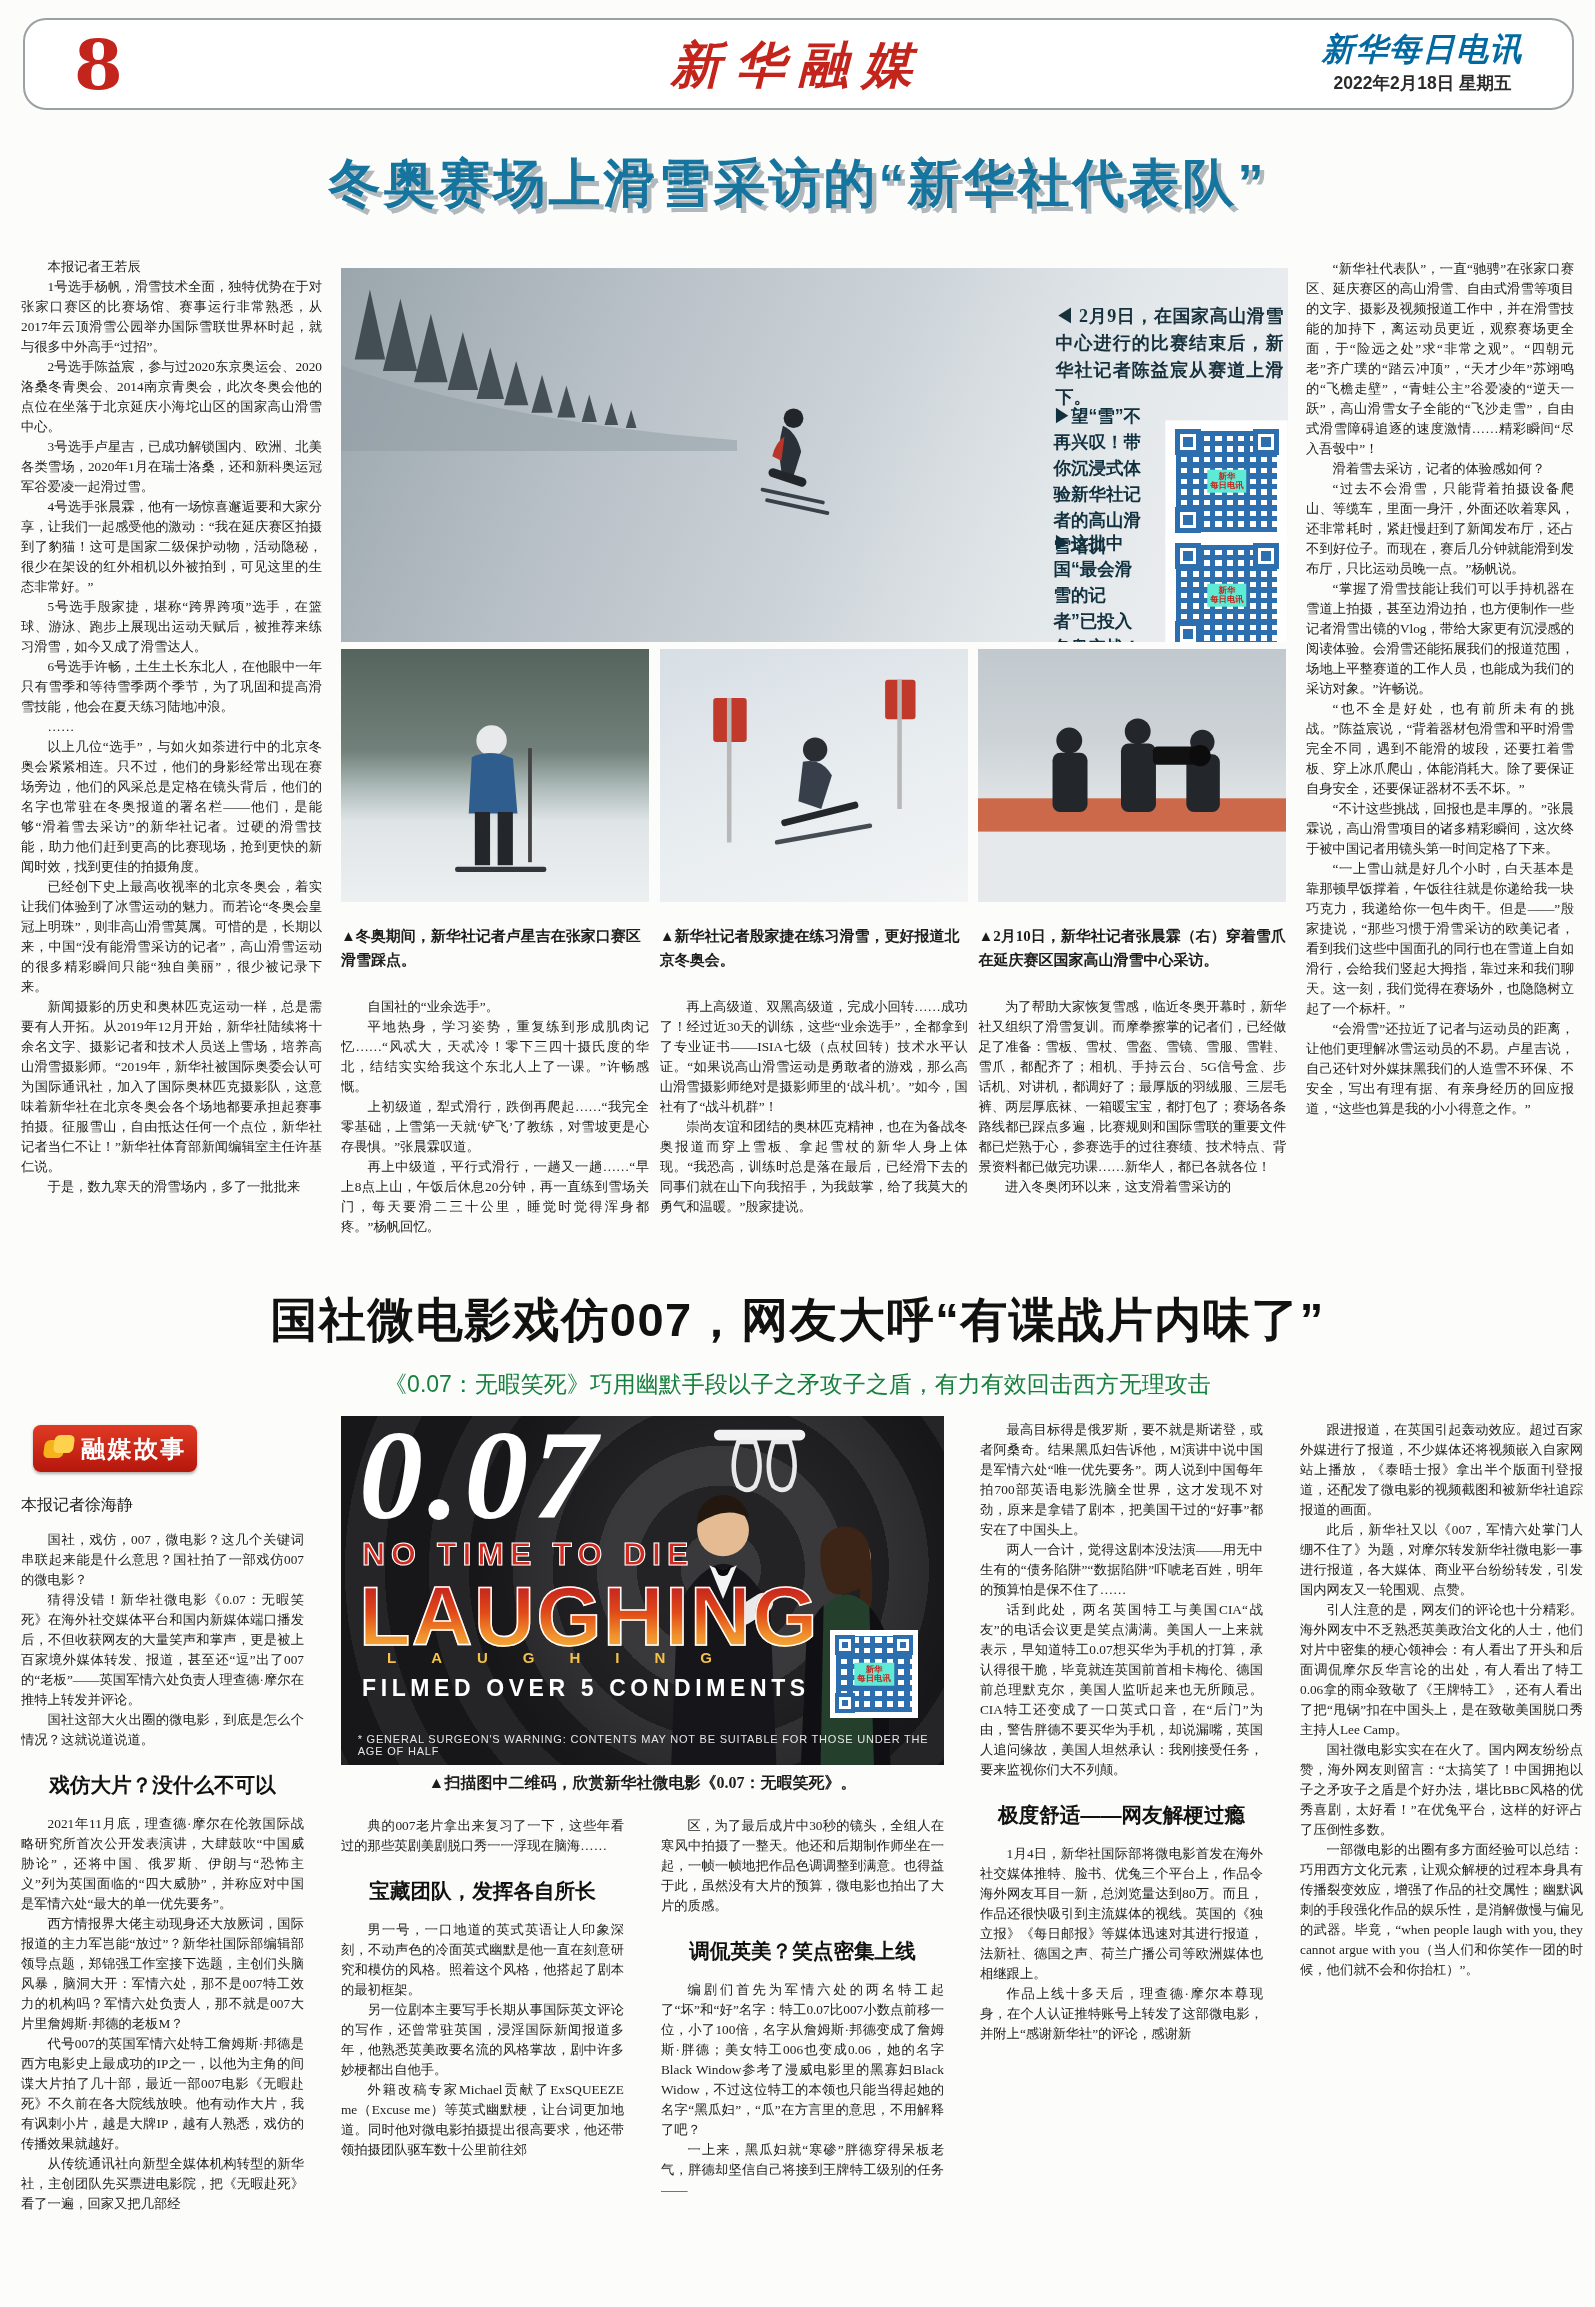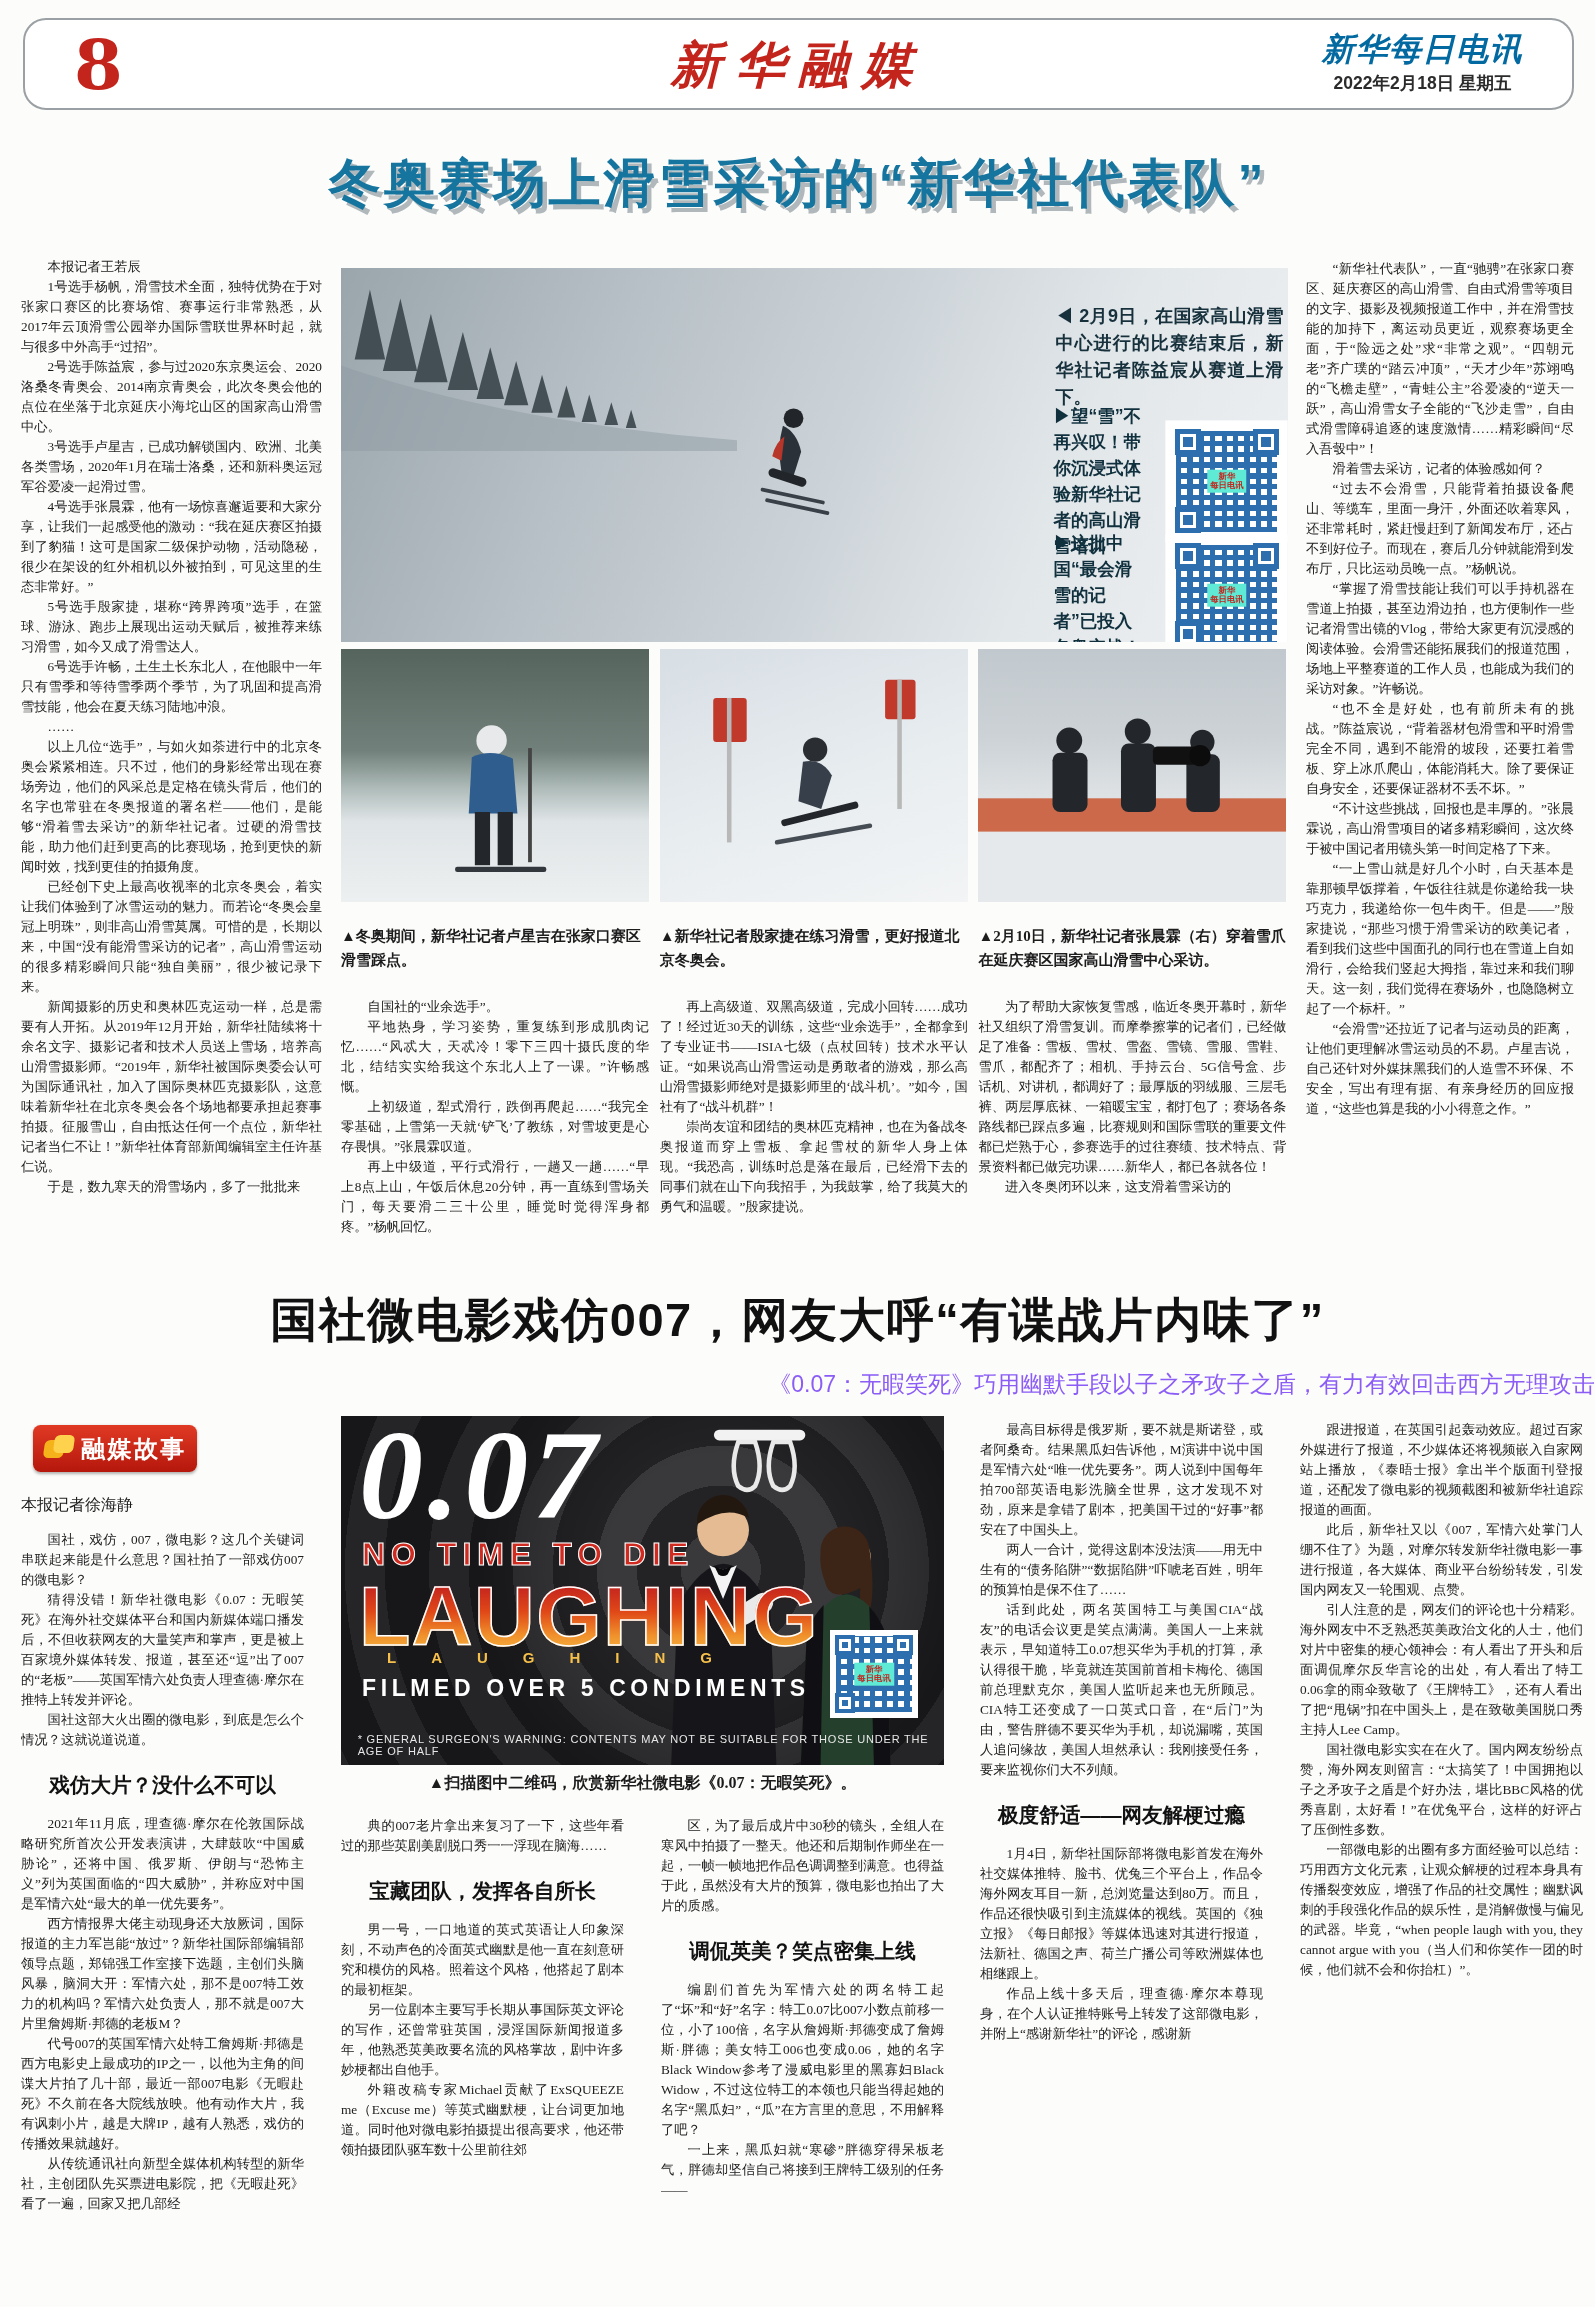--- a/index.html
+++ b/index.html
@@ -18,21 +18,21 @@
            font-weight:bold;font-size:52px;letter-spacing:3px;color:#16759e;text-shadow:4.6px 4.6px 0 #b0b8bc}
   .col{position:absolute}
   .col p,.para{margin:0;text-indent:2em;font-size:13.3px;line-height:20px;text-align:justify}
   .byline{font-family:"Liberation Sans",sans-serif;font-size:16px;font-weight:500;margin:0 0 13.7px 0;text-indent:0}
   .cap p{font-weight:bold;font-size:15px;line-height:23.6px}
   
   .pblock{position:absolute;left:341px;top:268px;width:947px;height:996px}
   .photo{position:absolute;overflow:hidden;background:#cfd5da}
   .mainphoto{left:0;top:0;width:947px;height:374px;
      background:linear-gradient(112deg,#9aa5ac 0%,#b7c0c6 28%,#ccd3d8 52%,#e2e7ea 74%,#eff1f3 100%)}
-  .mp-cap{position:absolute;right:4.6px;top:35px;width:228px;font-family:Liberation Sans, sans-serif;
+  .mp-cap{position:absolute;right:4.6px;top:35px;width:228px;font-family:Liberation Serif, serif;
           font-weight:600;font-size:18px;line-height:27px;color:#16303c;text-align:justify}
   .qr-row{position:absolute;right:4.6px;width:230px;display:flex;gap:25px;align-items:center}
   .qr-txt{flex:1;font-family:"Liberation Sans",sans-serif;font-weight:bold;font-size:17.5px;line-height:26px;color:#10303e}
   .qr{position:relative;width:113px;height:113px;background:#fff;flex:0 0 113px;box-shadow:0 0 0 4.6px #fff}
   .qr-pat{position:absolute;inset:6px;
      background-image:repeating-linear-gradient(0deg,#2d6fae 0 5.3px,transparent 5.3px 10.7px),
                       repeating-linear-gradient(90deg,#2d6fae 0 5.3px,transparent 5.3px 11.4px)}
   .qr-f{position:absolute;width:26px;height:26px;border:5.3px solid #2d6fae;background:#fff;box-sizing:border-box}
   .qr-f::after{content:"";position:absolute;inset:3px;background:#2d6fae}
   .qr-f.tl{left:4.6px;top:4.6px}.qr-f.tr{right:4.6px;top:4.6px}.qr-f.bl{left:4.6px;bottom:4.6px}
@@ -44,22 +44,22 @@
   .sp1{background:linear-gradient(#55645c 0%,#71807a 40%,#aebbb9 55%,#dfe4e6 68%,#edf0f1 100%)}
   .sp2{background:linear-gradient(160deg,#d7dee4 0%,#e8edf0 55%,#f2f4f5 100%)}
   .sp3{background:linear-gradient(#c2c9ce 0%,#ccd2d6 35%,#dfe3e6 60%,#e9eced 100%)}
   .caprow{position:absolute;top:642px;left:0;width:947px;display:flex;gap:10.7px}
   .caprow .cap{width:308px}
   .txtrow{position:absolute;top:729px;left:0;width:947px;display:flex;gap:10.7px}
   .txtrow .tcol{width:308px;height:268px;overflow:hidden}
   
   .a2-head{position:absolute;left:0;right:0;top:1289px;text-align:center;font-family:"Liberation Sans",sans-serif;
            font-weight:bold;font-size:47px;letter-spacing:1.5px;color:#111}
-  .a2-sub{position:absolute;left:0;right:0;top:1369px;text-align:right;font-family:"Liberation Sans",sans-serif;
-          font-weight:500;font-size:23px;color:#8b5cf6}
+  .a2-sub{position:absolute;left:0;right:0;top:1369px;text-align:center;font-family:"Liberation Sans",sans-serif;
+          font-weight:500;font-size:23px;color:#15803d}
   .badge{position:absolute;left:33px;top:1425px;width:164px;height:47px;border-radius:7.6px;
          background:linear-gradient(#e03a24,#b5170c);display:flex;align-items:center;gap:7.6px;padding:0 10.7px;box-sizing:border-box;
          box-shadow:0 1.5px 3px rgba(0,0,0,.3)}
   .badge-ic{position:relative;width:30px;height:27px;flex:0 0 30px}
   .badge-ic i{position:absolute;display:block;background:#f5b21a;border-radius:5.3px}
   .badge-ic i:nth-child(1){left:0;top:4.6px;width:20px;height:18px;transform:skewX(-8deg)}
   .badge-ic i:nth-child(2){left:10.7px;top:0;width:20px;height:18px;background:#ffd24d;transform:skewX(-8deg)}
   .badge-tx{color:#fff;font-family:"Liberation Sans",sans-serif;font-weight:bold;font-size:24px;letter-spacing:2.3px;white-space:nowrap}
   .subhead{font-family:"Liberation Sans",sans-serif;font-weight:bold;font-size:20.6px;color:#111;
            text-align:center;text-indent:0;margin:21px 0 15px}

